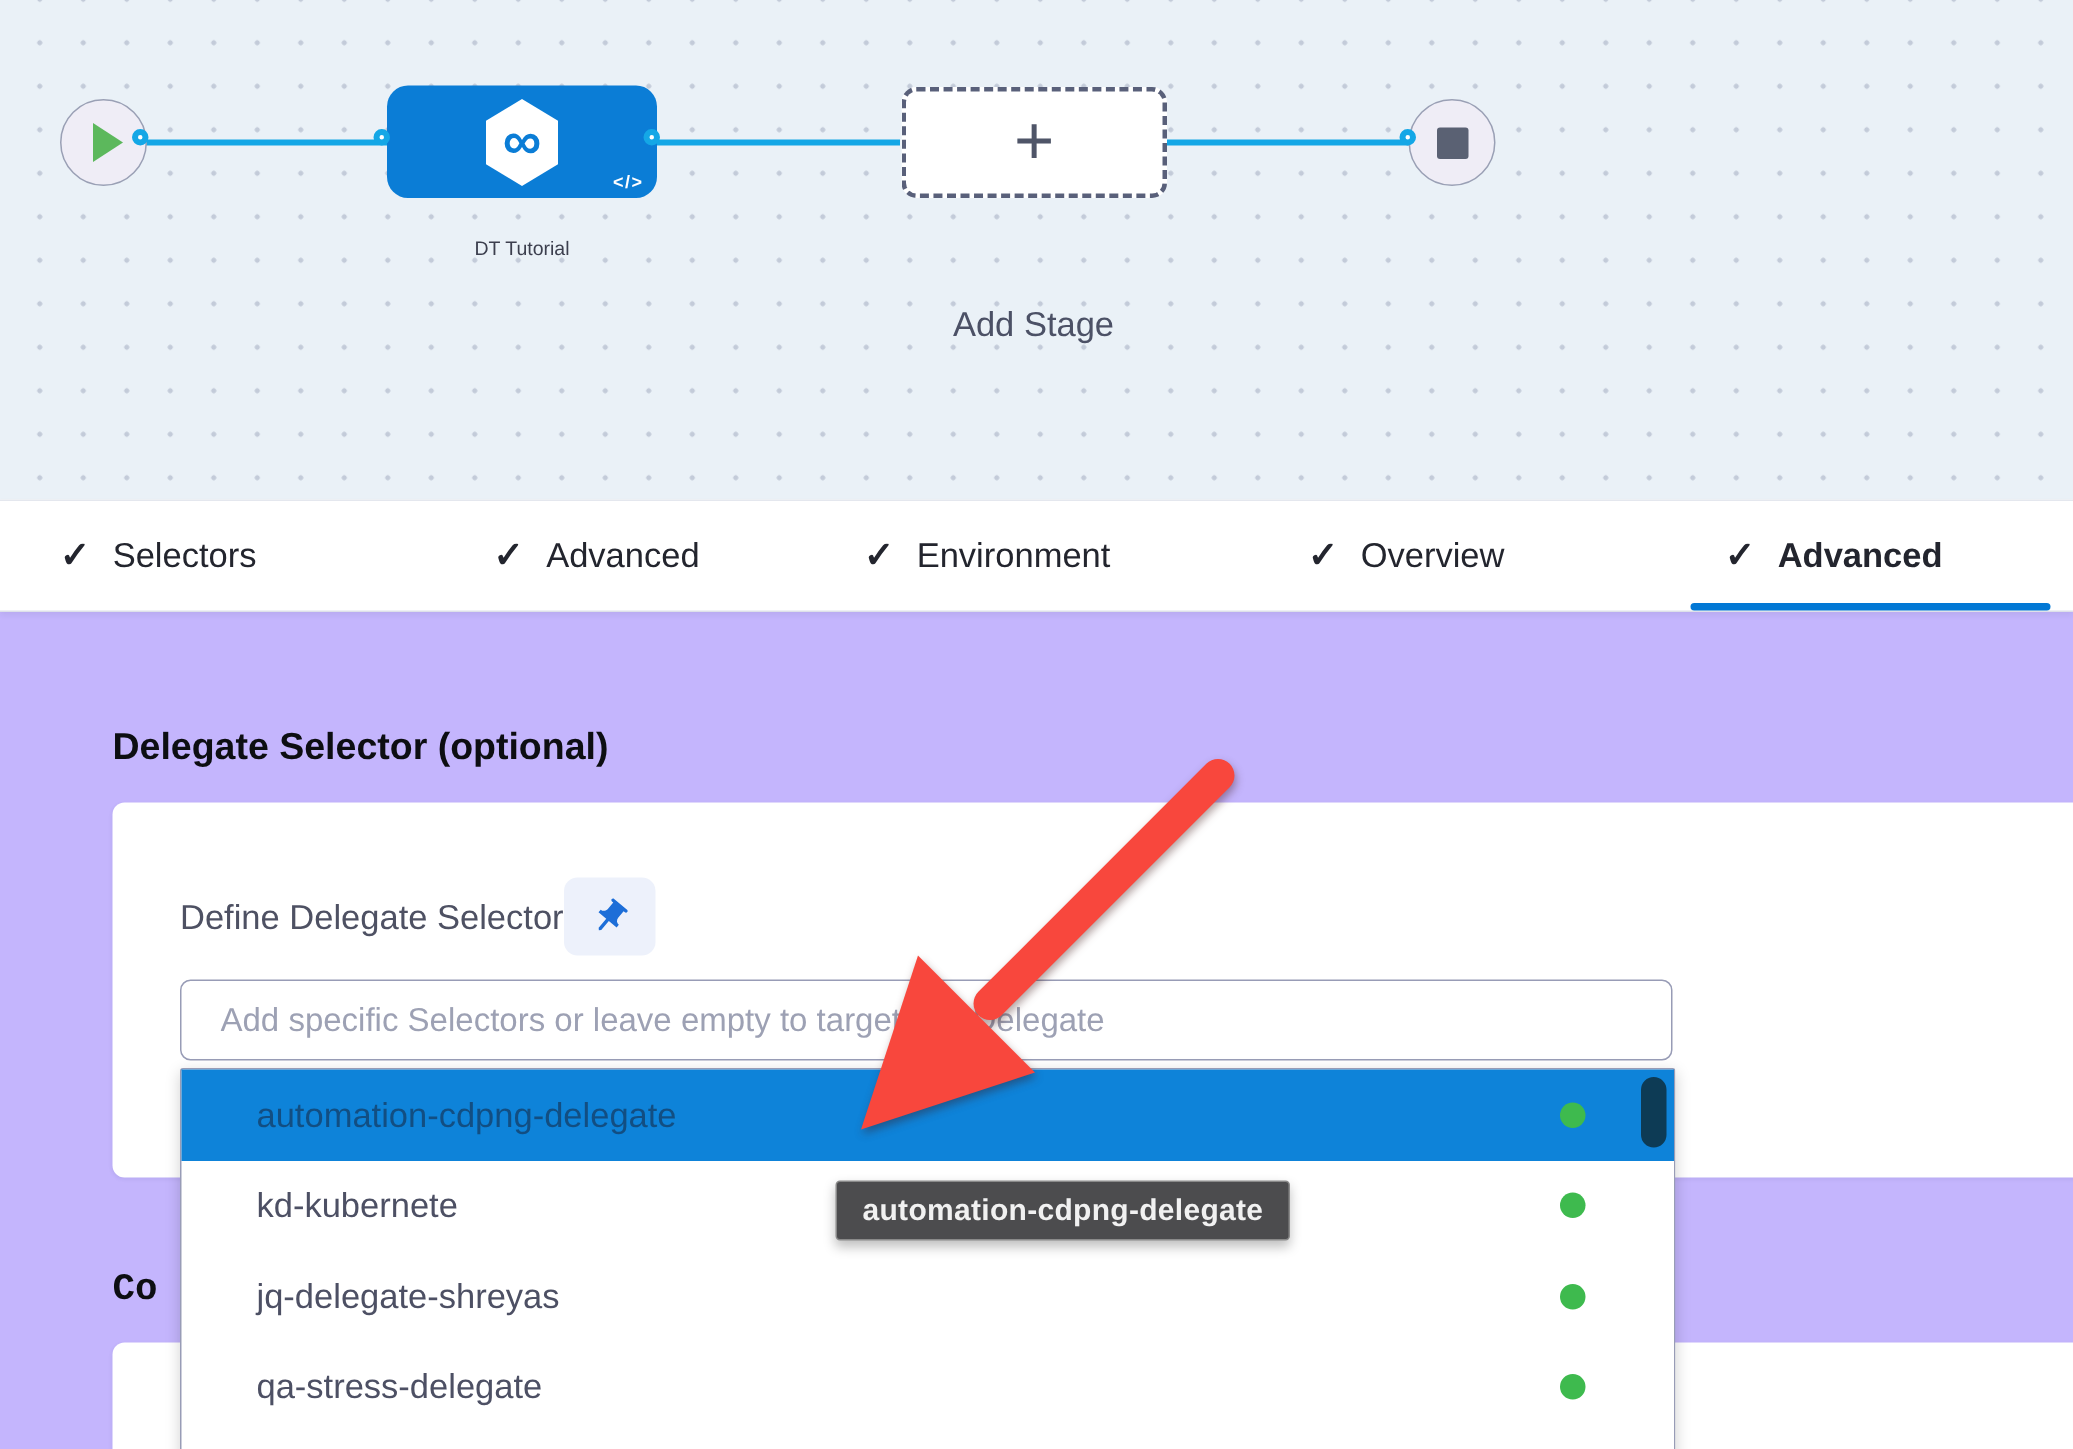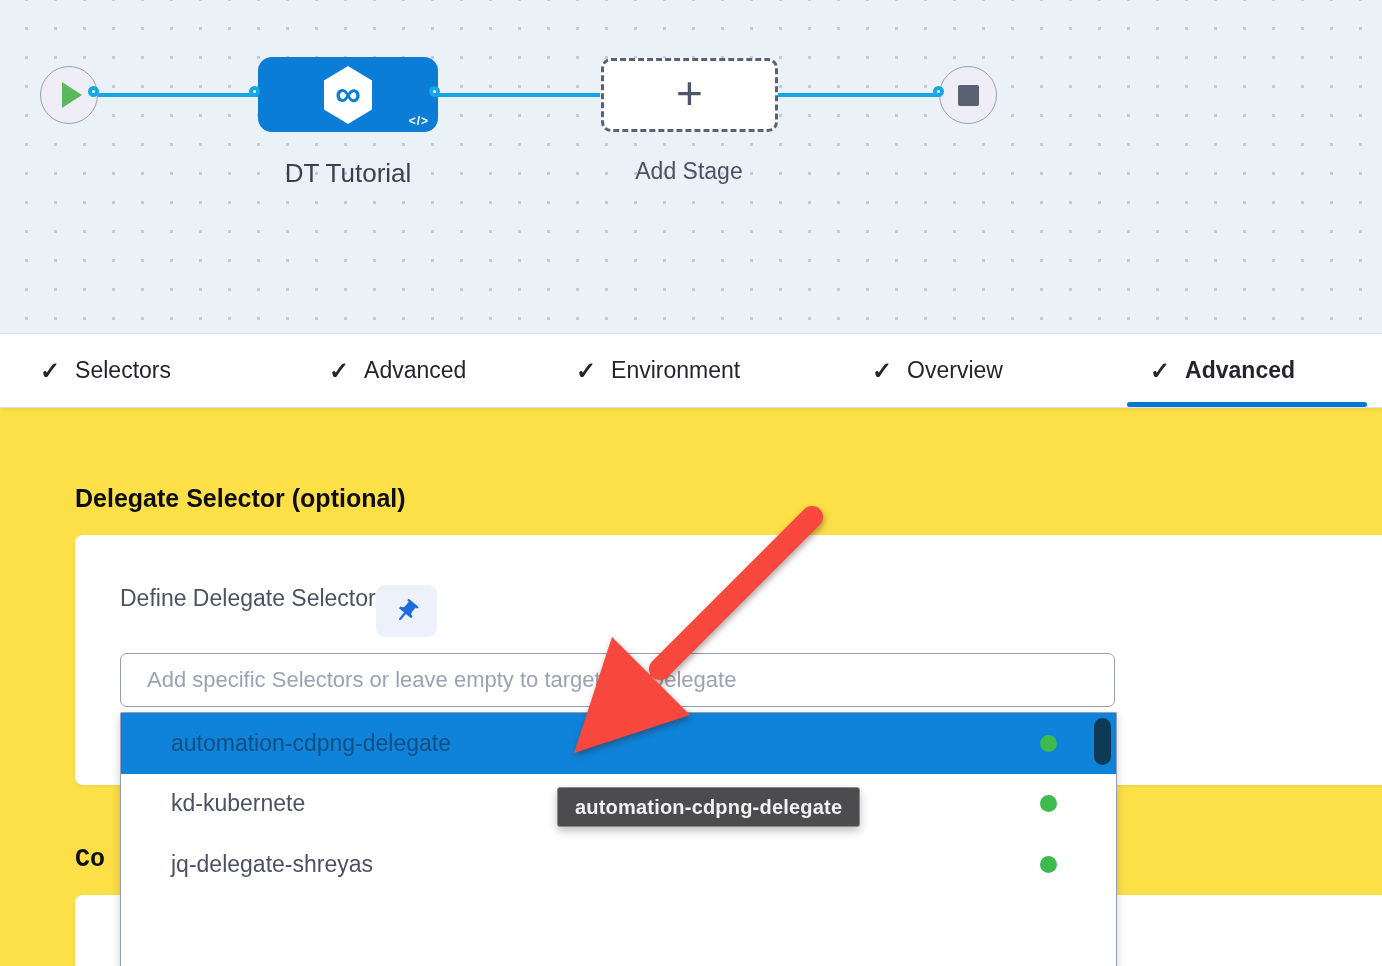--- a/index.html
+++ b/index.html
@@ -26,45 +26,45 @@
   .stop-sq { width:21px; height:21px; background:#5a6173; border-radius:2px; }
   .port { position:absolute; top:86px; width:11px; height:11px; border-radius:50%;
           background:#fff; border:4px solid #14a7e6; z-index:3; }
   .port1 { left:88px; } .port2 { left:249px; } .port3 { left:429px; } .port4 { left:933px; }
   .stage-node { position:absolute; left:258px; top:57px; width:180px; height:75px;
                 background:#0b7dd6; border-radius:14px; z-index:2;
                 display:flex; align-items:center; justify-content:center; }
   .stage-node .code { position:absolute; right:9px; bottom:4px; color:#fff;
                       font-size:12px; font-weight:700; letter-spacing:1px; }
   .node-label { position:absolute; top:158px; text-align:center; }
-  .dt-label { left:258px; width:180px; font-size:26px; font-weight:500; color:#3c3f4e; }
-  .addstage-label { left:600px; width:178px; font-size:23px; color:#4c5166; }
+  .dt-label { left:258px; width:180px; font-size:13px; font-weight:500; color:#3c3f4e; }
+  .addstage-label { left:600px; width:178px; font-size:23px; color:#4c5166;margin-top:45px; }
   .add-stage { position:absolute; left:601px; top:58px; width:177px; height:74px;
                background:#fff; border:3px dashed #59607a; border-radius:10px;
                display:flex; align-items:center; justify-content:center; cursor:pointer; }
   .plus { font-size:46px; font-weight:200; color:#4f5568; line-height:1; margin-top:-4px; }
 
   
   .tabbar { position:absolute; left:0; top:333px; width:1382px; height:75px; background:#fff;
             border-top:1px solid #e4e7ee; border-bottom:1px solid #dee1e9;
             box-shadow:0 2px 4px rgba(40,50,80,0.08); z-index:2; }
   .tab { position:absolute; top:0; height:100%; display:flex; align-items:center; gap:15px;
          font-size:23px; color:#23252e; font-weight:500; cursor:pointer; }
   .tab .chk { font-size:24px; font-weight:600; color:#23252e; }
   .tab0 { left:40px; } .tab1 { left:329px; } .tab2 { left:576px; }
   .tab3 { left:872px; } .tab4 { left:1150px; font-weight:700; }
   .tab-underline { position:absolute; left:1127px; bottom:0; width:240px; height:5px;
                    background:#0278d5; border-radius:3px; }
 
   
-  .content { position:absolute; left:0; top:408px; width:1382px; height:558px; background:#fde047; }
+  .content { position:absolute; left:0; top:408px; width:1382px; height:558px; background:#c4b5fd; }
   .h1 { position:absolute; left:75px; top:76px; font-size:25px; font-weight:700; color:#0d0e12; }
   .card1 { position:absolute; left:75px; top:127px; right:-12px; height:250px; background:#fff;
            border-radius:8px; box-shadow:0 1px 3px rgba(30,40,90,0.08); }
-  .define-row { position:absolute; left:45px; top:50px; display:flex; }
+  .define-row { position:absolute; left:45px; top:50px; display:flex; align-items:center; }
   .define-label { font-size:23px; color:#4e5163; }
   .pin-btn { width:61px; height:52px; background:#edf1fb; border:none; border-radius:9px;
              display:flex; align-items:center; justify-content:center; cursor:pointer; }
   .sel-input { position:absolute; left:45px; top:118px; width:995px; height:54px;
                border:1.5px solid #989cb6; border-radius:7px; background:#fff;
                font-family:"Liberation Sans",sans-serif; font-size:22px; color:#23252e;
                padding:0 26px; outline:none; }
   .sel-input::placeholder { color:#9da1b4; opacity:1; }
 
   .dropdown { position:absolute; left:120px; top:304px; width:997px; height:262px; background:#fff;
@@ -173,20 +173,24 @@
         <span class="dot"></span>
       </div>
       <div class="opt">
         <span>kd-kubernete</span>
         <span class="dot"></span>
       </div>
       <div class="opt">
         <span>jq-delegate-shreyas</span>
         <span class="dot"></span>
       </div>
+      <div class="opt">
+        <span>qa-stress-delegate</span>
+        <span class="dot"></span>
+      </div>
       <div class="scroll-thumb"></div>
     </div>
 
     <div class="tooltip">automation-cdpng-delegate</div>
 
     <h2 class="h2">Co</h2>
     <div class="card2"></div>
   </main>
 
   <svg class="arrow-layer" width="1382" height="966" viewBox="0 0 1382 966">

